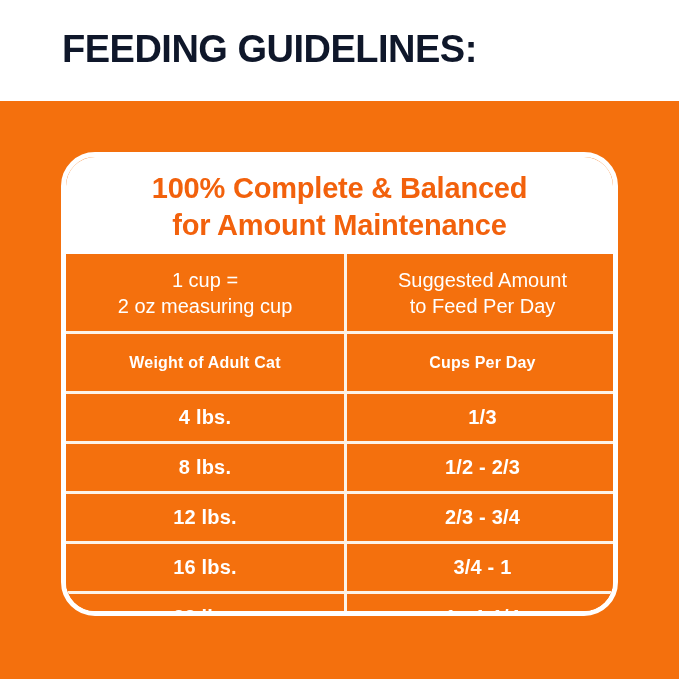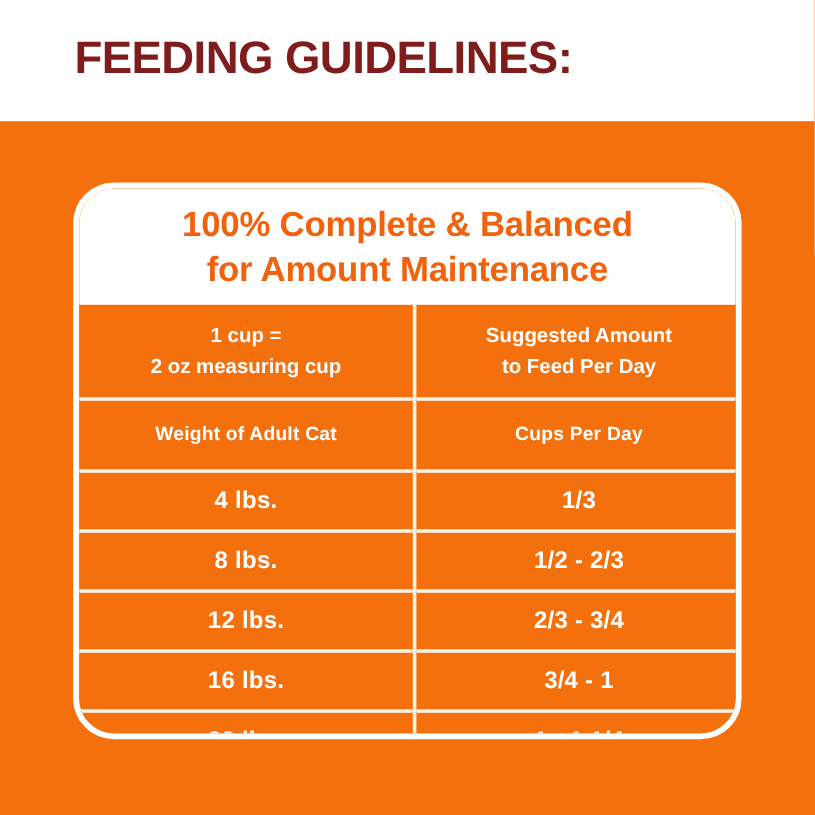--- a/index.html
+++ b/index.html
@@ -30,21 +30,21 @@
     background: #ffffff;
     box-sizing: border-box;
   }
   .header-title {
     position: absolute;
     left: 62px;
     top: 26px;
     font-size: 38px;
     font-weight: bold;
     letter-spacing: -0.5px;
-    color: #7f1d1d;
+    color: #0f172a;
     line-height: 46px;
     white-space: nowrap;
   }
   
   .card {
     position: absolute;
     left: 61px;
     top: 152px;
     width: 557px;
     height: 464px;
@@ -93,22 +93,22 @@
   }
   .tbl td:last-child {
     border-right: none;
     margin-top: 24px;
   }
   .col-left { width: 278px; }
   .col-right { width: 271px; }
 
   .row-measure td {
     height: 77px;
-    font-size: 17px;
-    font-weight: bold;
+    font-size: 20px;
+    font-weight: normal;
     line-height: 26px;
     border-top: none;
   }
   .row-colhead td {
     height: 57px;
     font-size: 16px;
     font-weight: bold;
     letter-spacing: 0.2px;
   }
   .row-data td {

